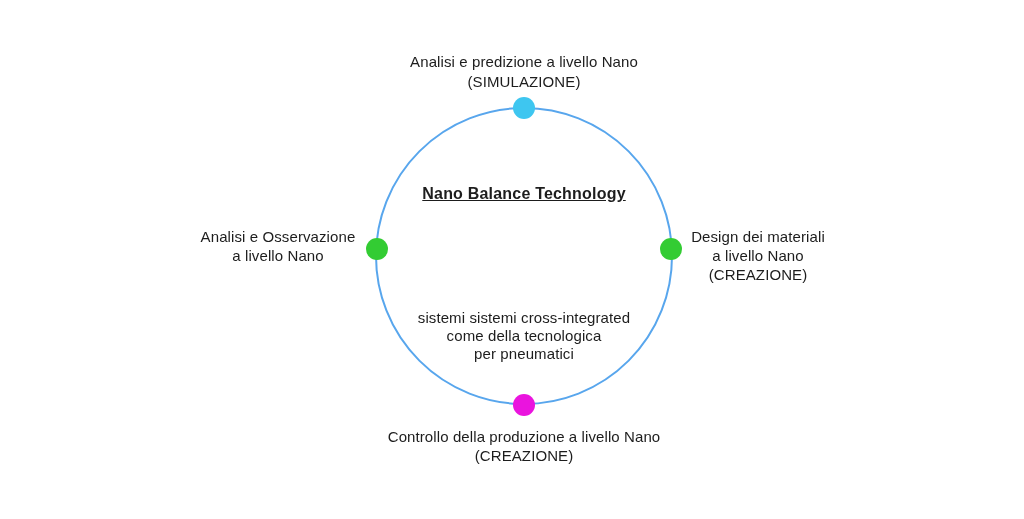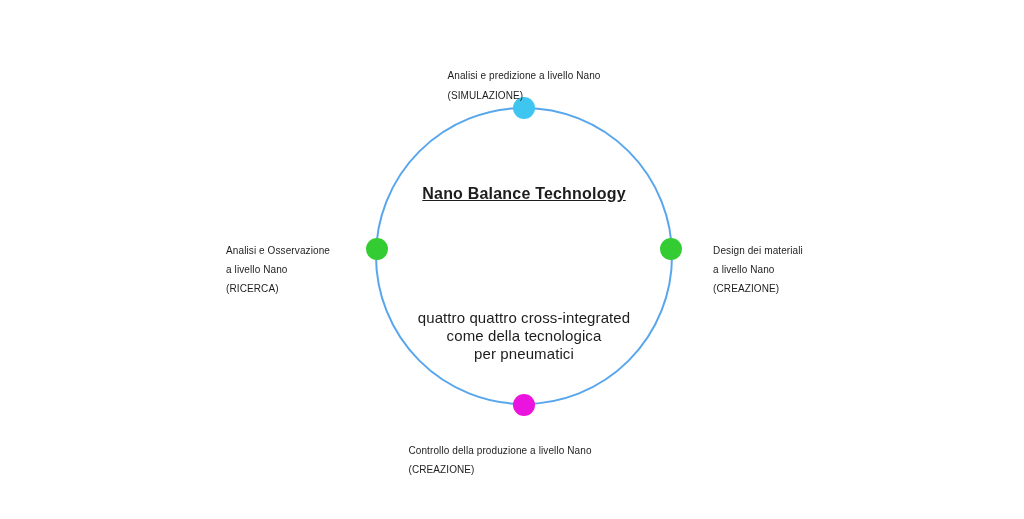--- a/index.html
+++ b/index.html
@@ -29,32 +29,31 @@
     height: 22px;
     border-radius: 50%;
   }
   .dot-top    { left: 513px; top: 97px;  }
   .dot-left   { left: 366px; top: 238px; }
   .dot-right  { left: 660px; top: 238px; }
   .dot-bottom { left: 513px; top: 394px; }
 
   .label {
     position: absolute;
-    text-align: left;
-    font-size: 10px;
+    text-align: center;
+    font-size: 15px;
     line-height: 19px;
     letter-spacing: 0.1px;
     white-space: nowrap;
     transform: translateX(-50%);
-    margin-top: 14px;
   }
   .label-top    { left: 524px; top: 52px;  line-height: 20px; }
   .label-left   { left: 278px; top: 227px; }
   .label-right  { left: 758px; top: 227px; }
-  .label-bottom { left: 500px; top: 427px; line-height: 19px; }
+  .label-bottom { left: 524px; top: 427px; line-height: 19px; }
 
   .center-title {
     position: absolute;
     left: 524px;
     top: 185px;
     transform: translateX(-50%);
     font-size: 16px;
     font-weight: bold;
     letter-spacing: 0.2px;
     white-space: nowrap;
@@ -88,35 +87,34 @@
   <div class="dot dot-bottom" style="background-color: rgb(234, 20, 222);"></div>
 
   <div class="label label-top">
     <div>Analisi e predizione a livello Nano</div>
     <div>(SIMULAZIONE)</div>
   </div>
 
   <div class="label label-left">
     <div>Analisi e Osservazione</div>
     <div>a livello Nano</div>
-    <div>(RICERCA)</div>
   </div>
 
   <div class="label label-right">
     <div>Design dei materiali</div>
     <div>a livello Nano</div>
     <div>(CREAZIONE)</div>
   </div>
 
   <div class="label label-bottom">
     <div>Controllo della produzione a livello Nano</div>
     <div>(CREAZIONE)</div>
   </div>
 
   <div class="center-title">Nano Balance Technology</div>
 
   <div class="center-desc">
-    <div>quattro quattro cross-integrated</div>
+    <div>sistemi sistemi cross-integrated</div>
     <div>come della tecnologica</div>
     <div>per pneumatici</div>
   </div>
 
 </div>
 
 </body></html>

